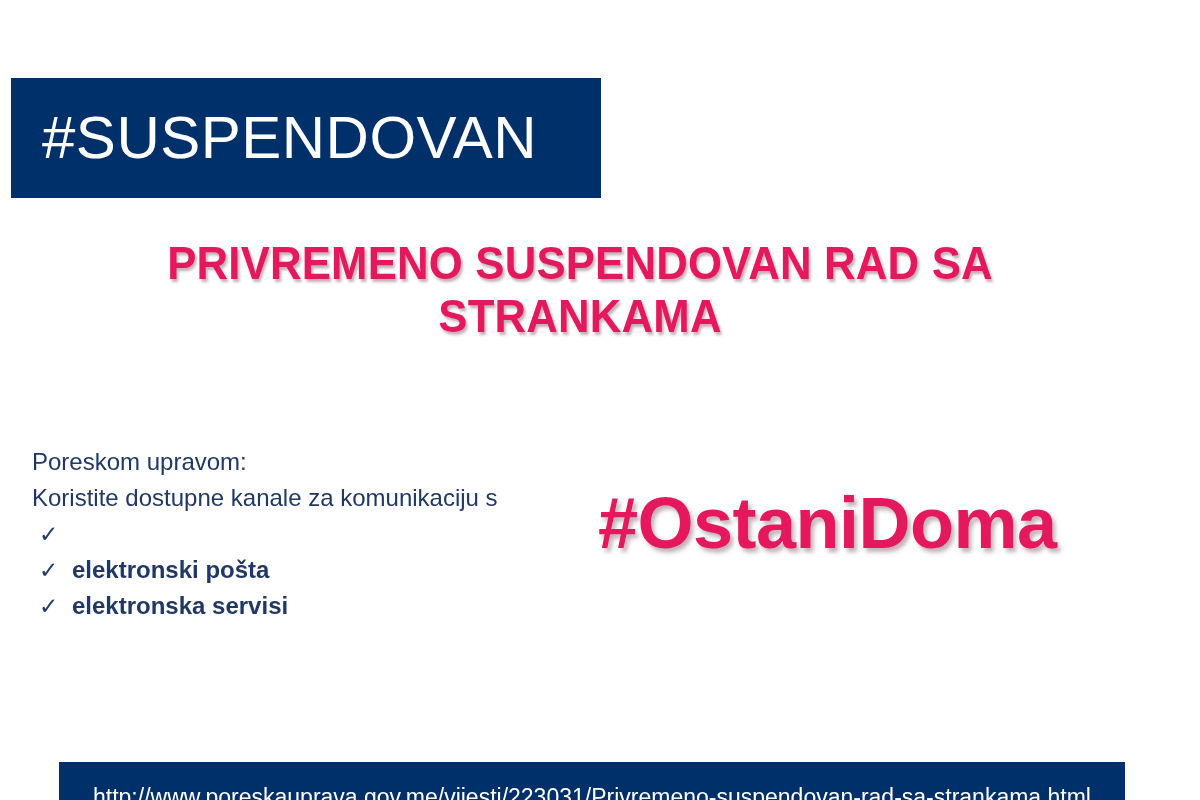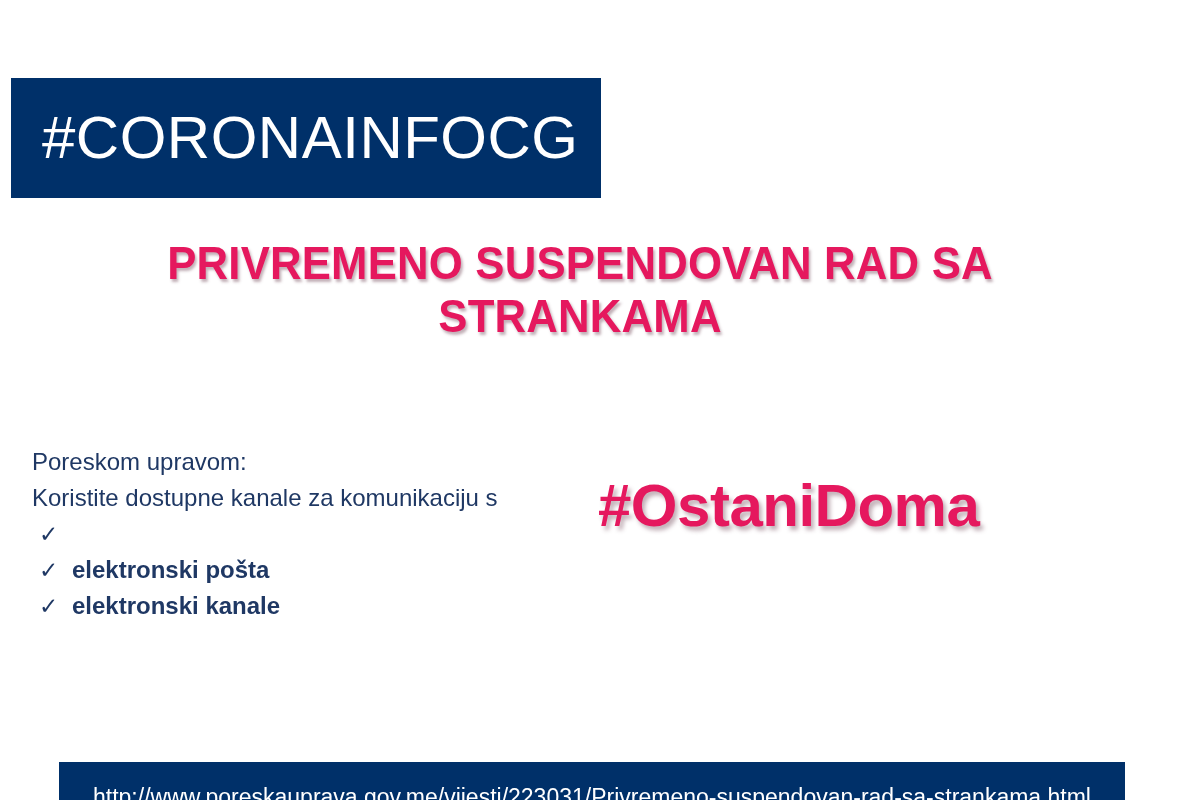--- a/index.html
+++ b/index.html
@@ -102,24 +102,24 @@
   .check-label {
     font-weight: bold;
     color: #1f3864;
     font-size: 24px;
   }
 
   
   .slogan {
     position: absolute;
     left: 598px;
-    top: 464px;
+    top: 481px;
     color: #e5185e;
     font-family: "Liberation Sans", sans-serif;
-    font-size: 60px;
+    font-size: 72px;
     font-weight: bold;
     line-height: 84px;
     letter-spacing: -0.5px;
     white-space: nowrap;
     text-shadow: 3px 4px 4px rgba(120, 80, 95, 0.45);
   }
 
   
   .url-bar {
     position: absolute;
@@ -142,42 +142,42 @@
     line-height: 30px;
     white-space: nowrap;
   }
 </style>
 </head>
 <body>
 
 <div class="slide">
 
   <div class="hashtag-banner">
-    <div class="hashtag-banner-text">#CORONAINFOCG</div>
+    <div class="hashtag-banner-text">#SUSPENDOVAN</div>
   </div>
 
   <div class="main-heading">
     <div>PRIVREMENO SUSPENDOVAN RAD SA</div>
     <div>STRANKAMA</div>
   </div>
 
   <div class="body-copy">
     <div class="intro-line">Poreskom upravom:</div>
     <div class="intro-line">Koristite dostupne kanale za komunikaciju s</div>
     <ul class="check-list">
       <li>
         <span class="check-icon">✓</span>
       </li>
       <li>
         <span class="check-icon">✓</span>
         <span class="check-label">elektronski pošta</span>
       </li>
       <li>
         <span class="check-icon">✓</span>
-        <span class="check-label">elektronski kanale</span>
+        <span class="check-label">elektronska servisi</span>
       </li>
     </ul>
   </div>
 
   <div class="slogan">#OstaniDoma</div>
 
   <div class="url-bar">
     <div class="url-text">http://www.poreskauprava.gov.me/vijesti/223031/Privremeno-suspendovan-rad-sa-strankama.html</div>
   </div>
 

